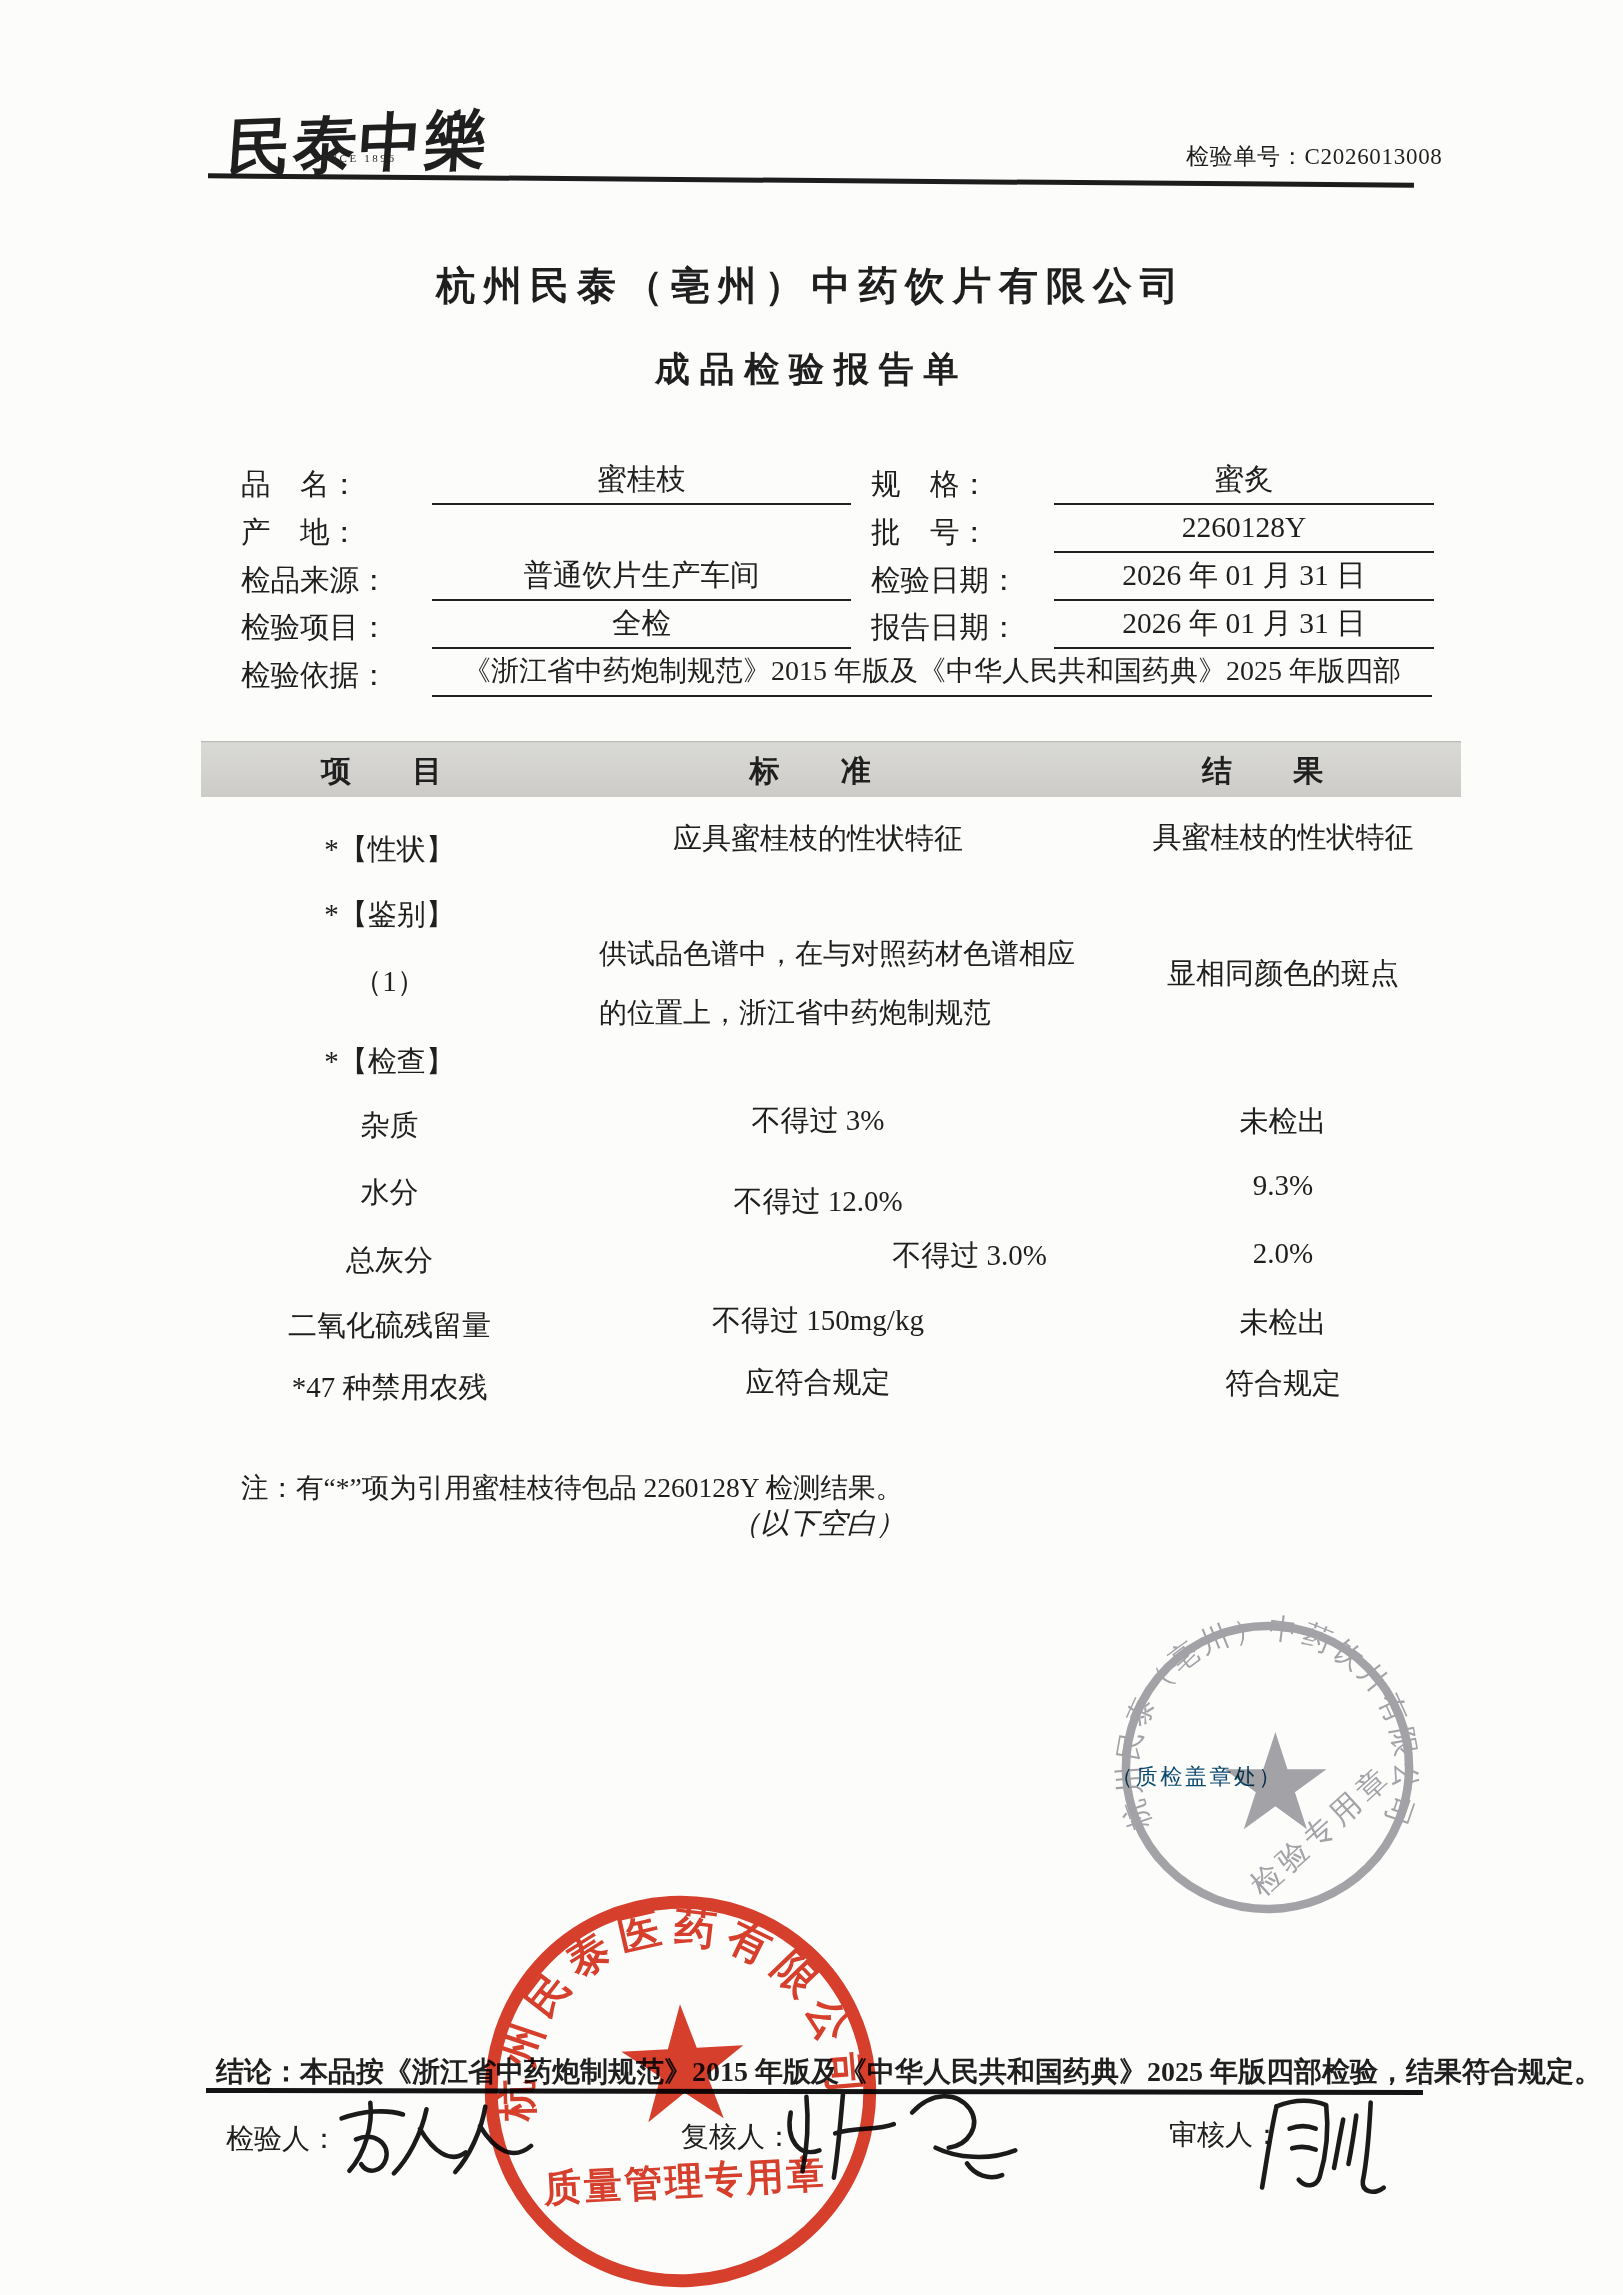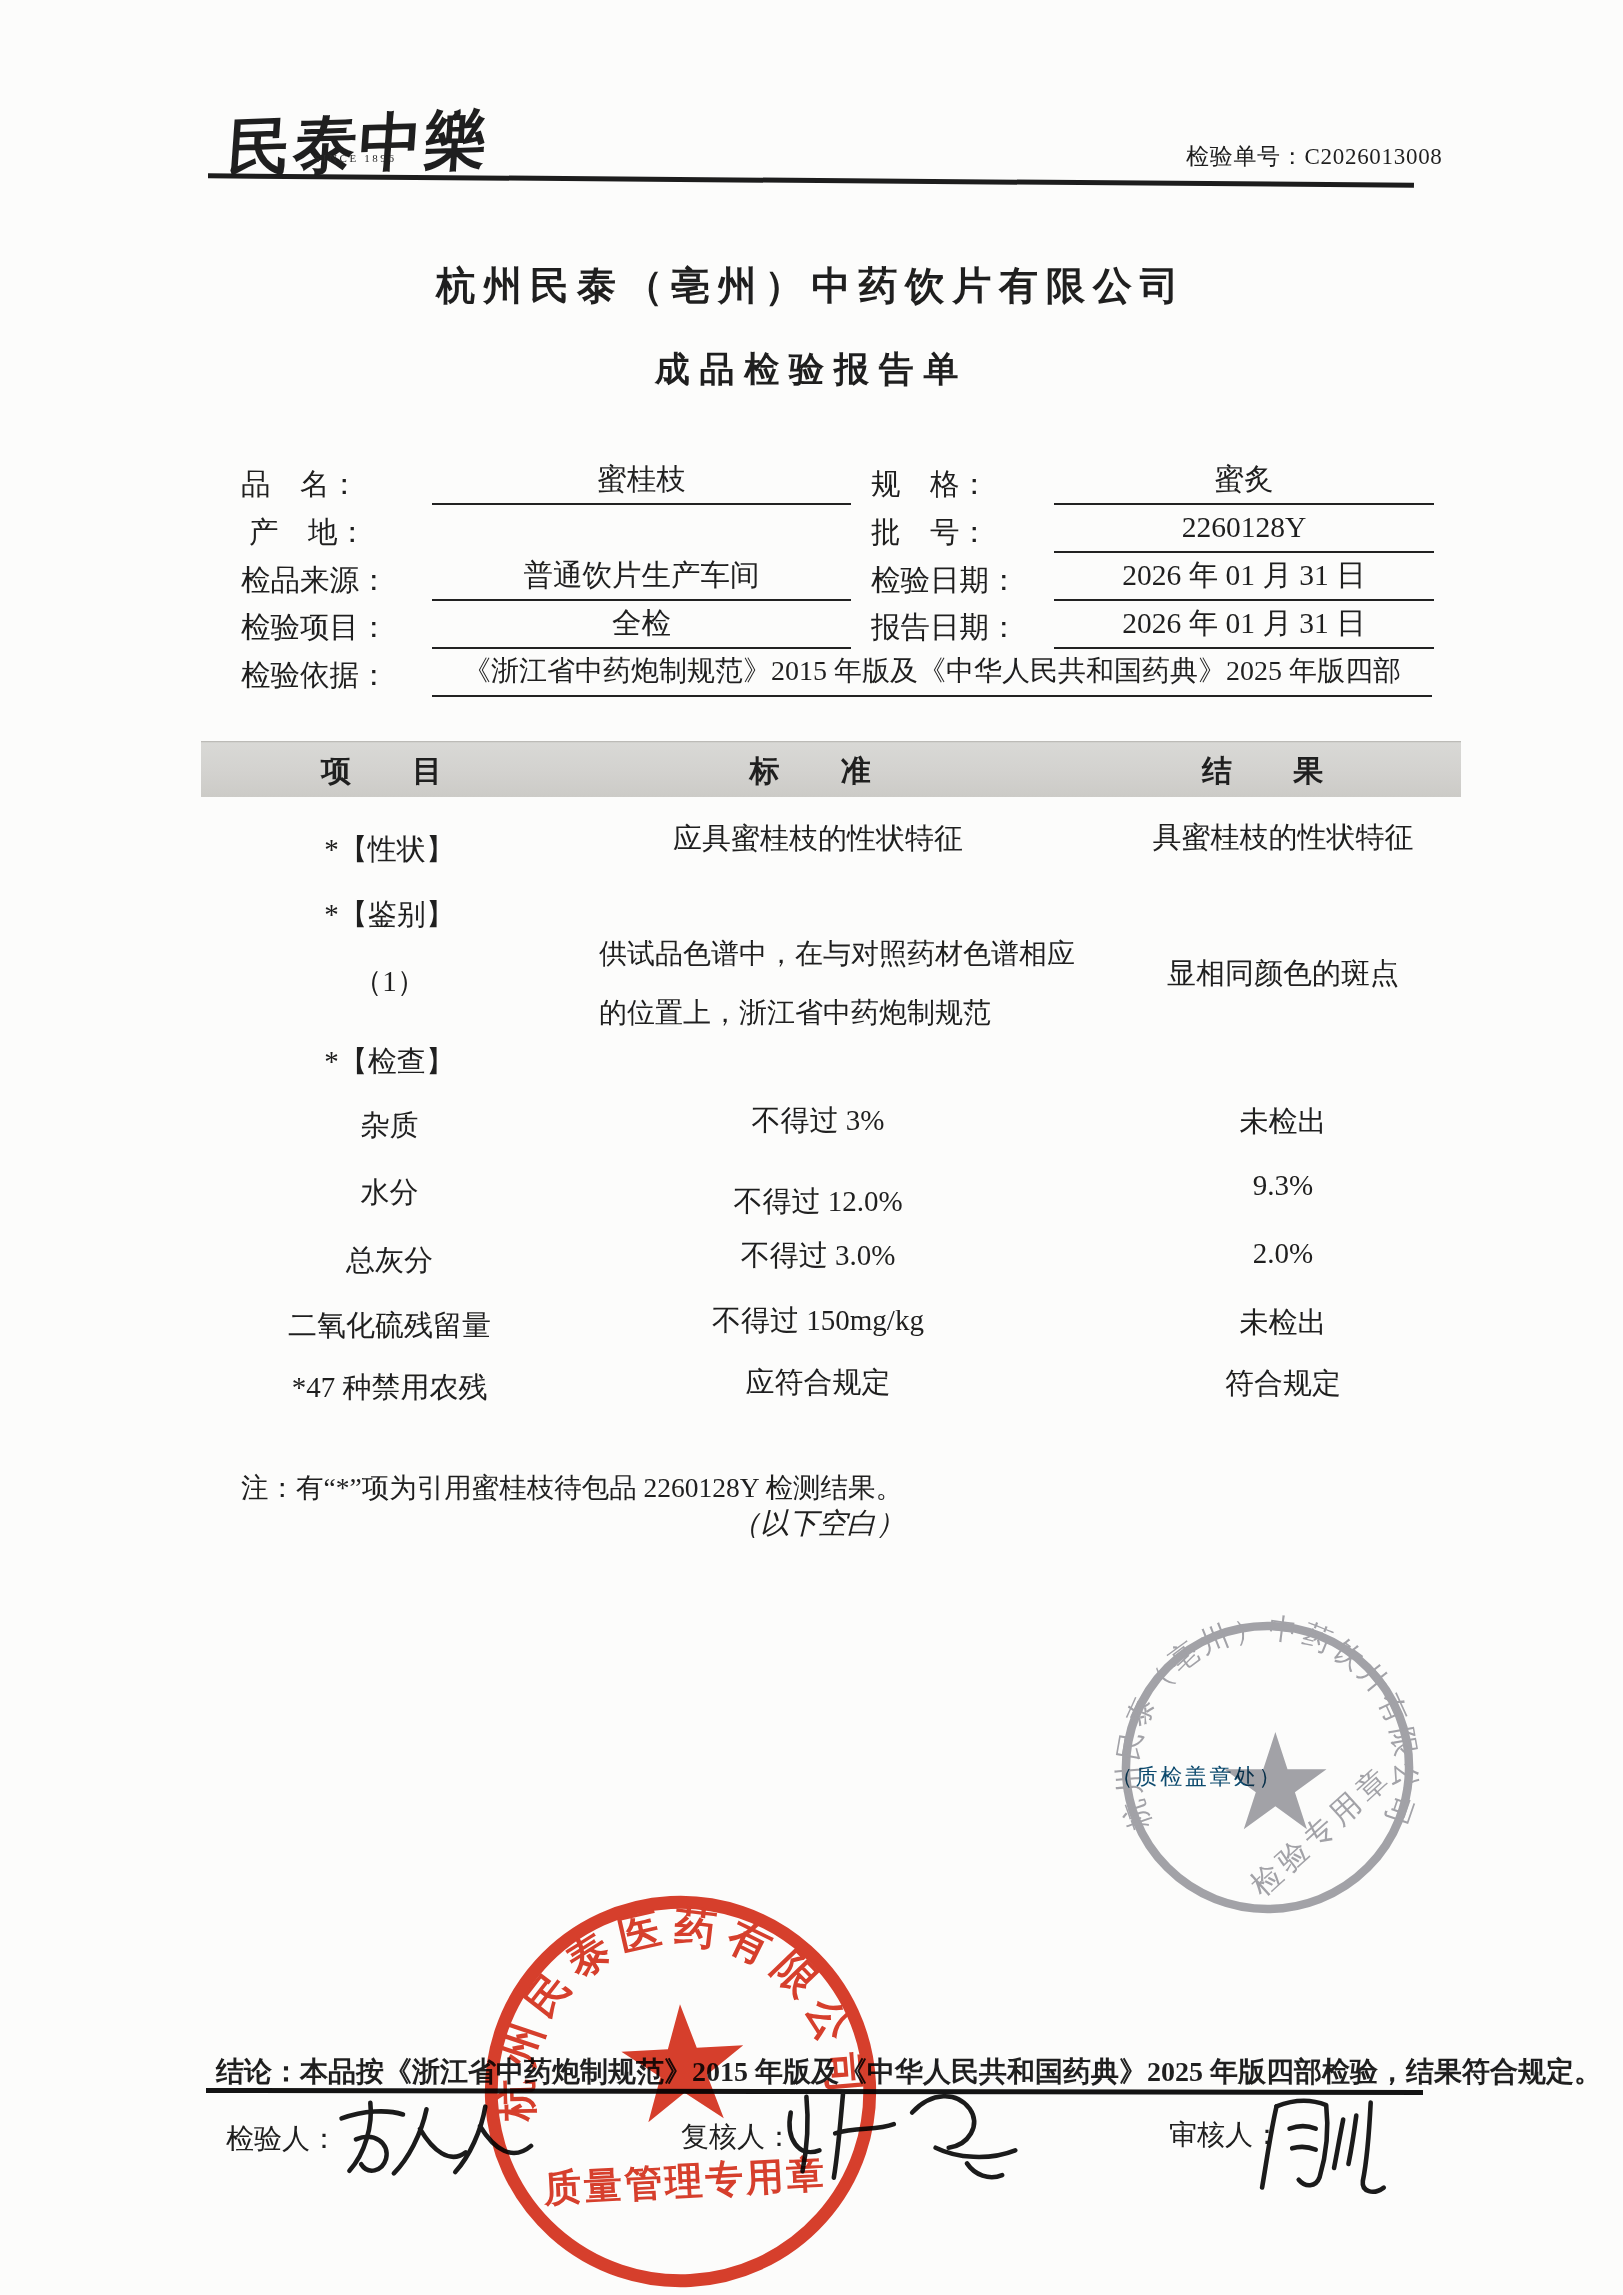--- a/index.html
+++ b/index.html
@@ -52,21 +52,21 @@
   <div class="abs rule-top" style="left:208px;top:178px;width:1206px;"></div>
 
   <div class="abs title" style="left:0;top:262px;">杭州民泰（亳州）中药饮片有限公司</div>
   <div class="abs subtitle" style="left:0;top:348px;">成品检验报告单</div>
 
   <div class="abs ilabel" style="left:241px;top:466px;">品　名：</div>
   <div class="abs ivalue" style="left:432px;top:461px;width:419px;">蜜桂枝</div>
   <div class="abs ilabel" style="left:871px;top:466px;">规　格：</div>
   <div class="abs ivalue" style="left:1054px;top:461px;width:380px;">蜜炙</div>
 
-  <div class="abs ilabel" style="left:241px;top:514px;margin-left:8px;">产　地：</div>
+  <div class="abs ilabel" style="left:241px;top:514px;">产　地：</div>
   <div class="abs ilabel" style="left:871px;top:514px;">批　号：</div>
   <div class="abs ivalue" style="left:1054px;top:509px;width:380px;">2260128Y</div>
 
   <div class="abs ilabel" style="left:241px;top:562px;">检品来源：</div>
   <div class="abs ivalue" style="left:432px;top:557px;width:419px;">普通饮片生产车间</div>
   <div class="abs ilabel" style="left:871px;top:562px;">检验日期：</div>
   <div class="abs ivalue" style="left:1054px;top:557px;width:380px;">2026 年 01 月 31 日</div>
 
   <div class="abs ilabel" style="left:241px;top:609px;">检验项目：</div>
   <div class="abs ivalue" style="left:432px;top:605px;width:419px;">全检</div>
@@ -97,21 +97,21 @@
 
   <div class="cell col-item" style="top:1106px;">杂质</div>
   <div class="cell col-std" style="top:1101px;">不得过 3%</div>
   <div class="cell col-res" style="top:1102px;">未检出</div>
 
   <div class="cell col-item" style="top:1173px;">水分</div>
   <div class="cell col-std" style="top:1168px;margin-top:14px;">不得过 12.0%</div>
   <div class="cell col-res" style="top:1169px;">9.3%</div>
 
   <div class="cell col-item" style="top:1241px;">总灰分</div>
-  <div class="cell col-std" style="top:1236px;">不得过 3.0%</div>
+  <div class="cell col-std" style="top:1236px;text-align:right;">不得过 3.0%</div>
   <div class="cell col-res" style="top:1237px;">2.0%</div>
 
   <div class="cell col-item" style="top:1306px;">二氧化硫残留量</div>
   <div class="cell col-std" style="top:1301px;">不得过 150mg/kg</div>
   <div class="cell col-res" style="top:1303px;">未检出</div>
 
   <div class="cell col-item" style="top:1368px;">*47 种禁用农残</div>
   <div class="cell col-std" style="top:1363px;">应符合规定</div>
   <div class="cell col-res" style="top:1364px;">符合规定</div>
 

